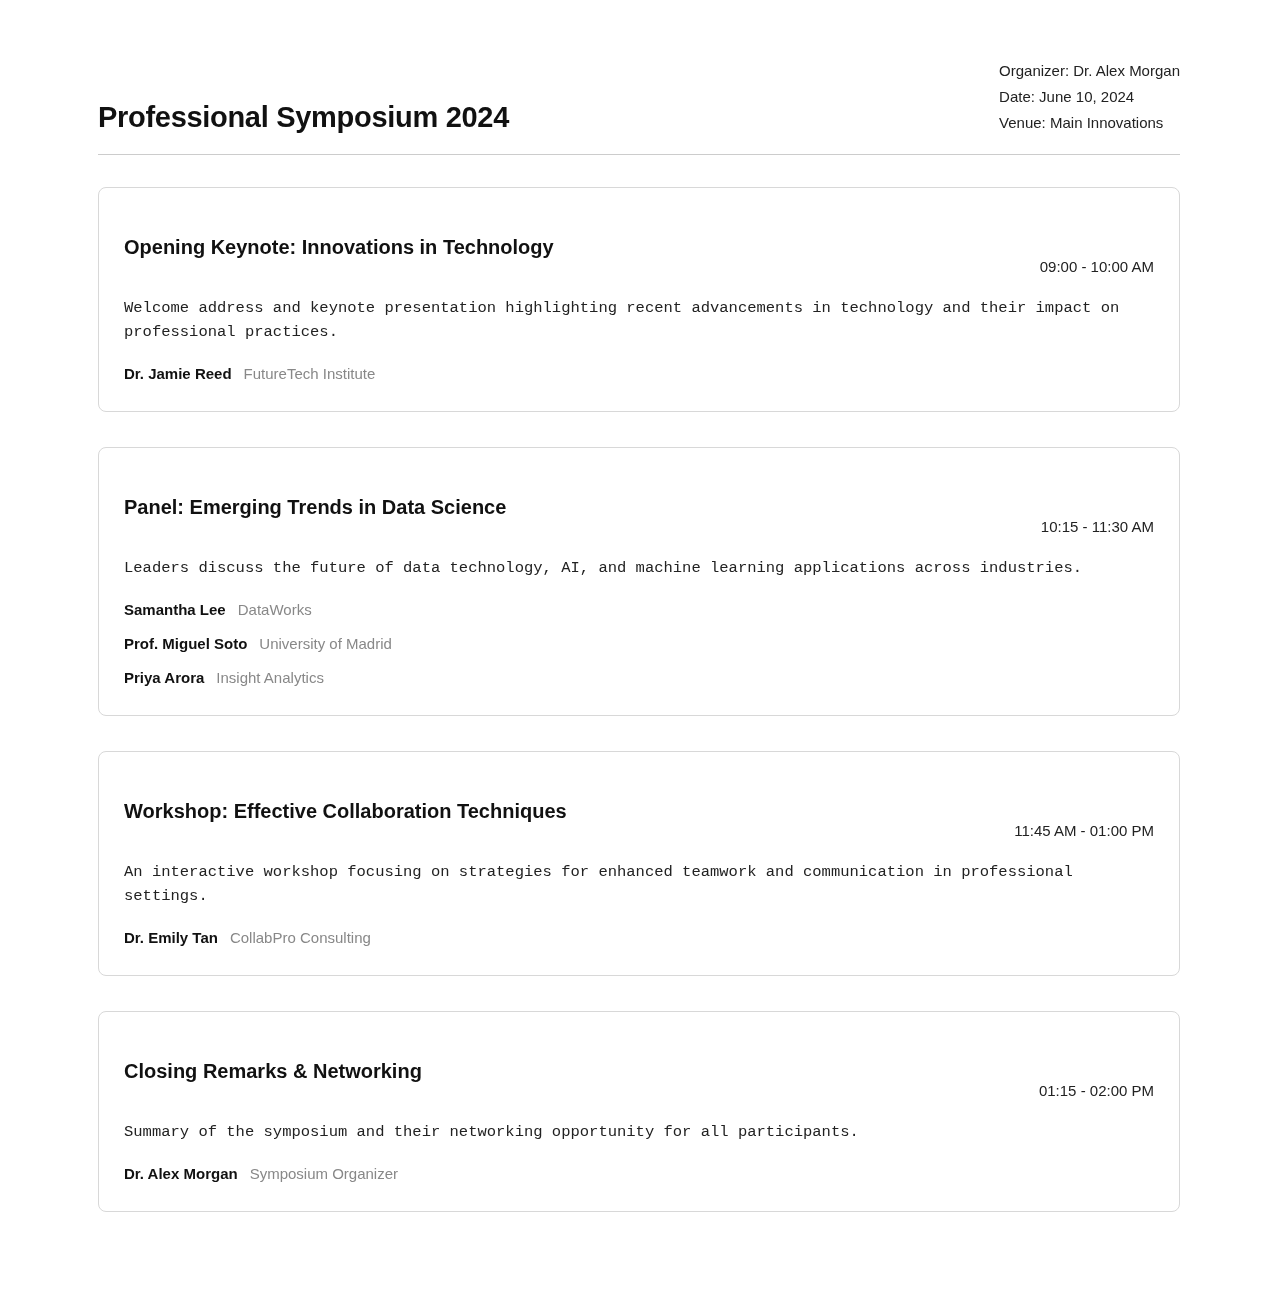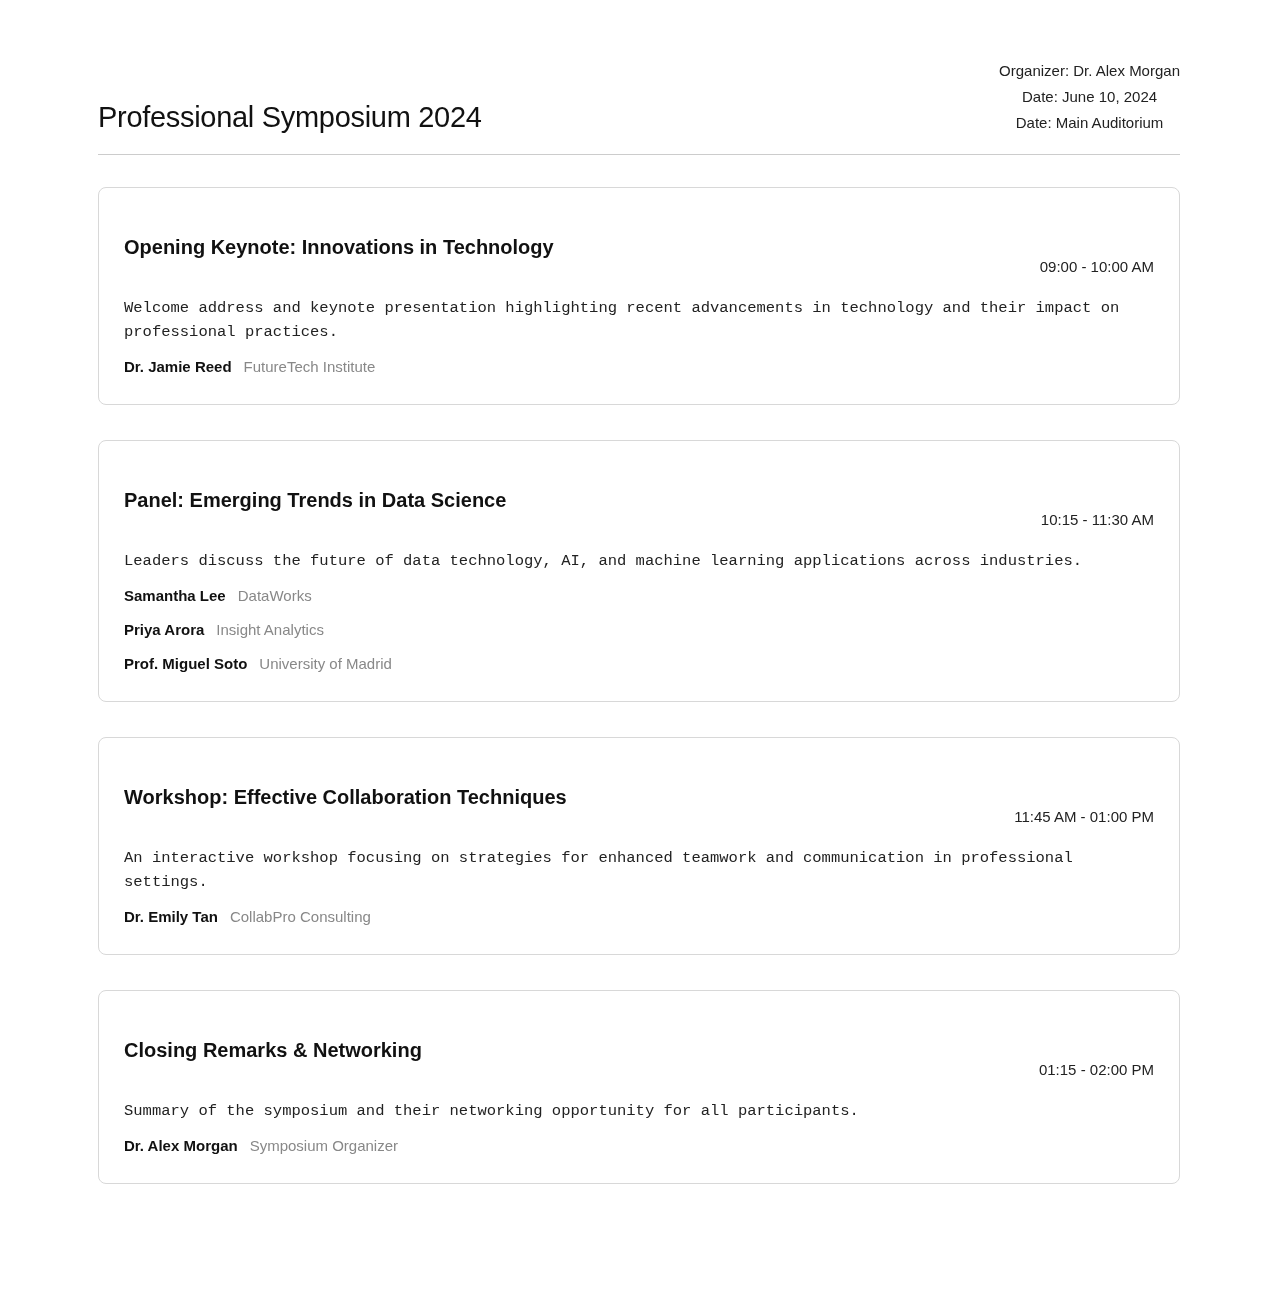--- a/index.html
+++ b/index.html
@@ -26,27 +26,27 @@
     margin: 0 auto;
     padding-top: 58px;
   }
   .page-header {
     display: flex;
     justify-content: space-between;
     align-items: flex-end;
   }
   .page-title {
     font-size: 29px;
-    font-weight: 400;
+    font-weight: 700;
     color: var(--text-primary);
     letter-spacing: -0.3px;
     padding-bottom: 2px;
   }
   .header-meta {
-    text-align: center;
+    text-align: left;
     font-size: 15px;
     line-height: 26px;
     color: var(--text-secondary);
   }
   .divider {
     border: none;
     border-top: 1px solid var(--divider);
     margin-top: 18px;
   }
   .sessions {
@@ -79,21 +79,21 @@
     margin-top: 40px;
   }
   .card-desc {
     margin-top: 21px;
     font-size: 15.5px;
     line-height: 24px;
     color: var(--text-secondary);
     font-family: Liberation Mono, monospace;
   }
   .speakers {
-    margin-top: 13px;
+    margin-top: 20px;
   }
   .speaker {
     font-size: 15px;
     line-height: 20px;
     margin-top: 14px;
   }
   .speaker:first-child { margin-top: 0; }
   .speaker-name {
     font-weight: 700;
     color: var(--text-primary);
@@ -105,21 +105,21 @@
 </style>
 </head>
 <body>
 
 <div class="page">
   <header class="page-header">
     <h1 class="page-title">Professional Symposium 2024</h1>
     <div class="header-meta">
       <div>Organizer: Dr. Alex Morgan</div>
       <div>Date: June 10, 2024</div>
-      <div>Date: Main Auditorium</div>
+      <div>Venue: Main Innovations</div>
     </div>
   </header>
 
   <hr class="divider">
 
   <main class="sessions">
   <section class="card">
     <div class="card-head">
       <h2 class="card-title">Opening Keynote: Innovations in Technology</h2>
       <span class="card-time">09:00 - 10:00 AM</span>
@@ -137,25 +137,25 @@
       <h2 class="card-title">Panel: Emerging Trends in Data Science</h2>
       <span class="card-time">10:15 - 11:30 AM</span>
     </div>
     <p class="card-desc">Leaders discuss the future of data technology, AI, and machine learning applications across industries.</p>
     <div class="speakers">
   <div class="speaker">
     <span class="speaker-name">Samantha Lee</span><span class="speaker-affiliation">DataWorks</span>
   </div>
 
   <div class="speaker">
-    <span class="speaker-name">Priya Arora</span><span class="speaker-affiliation">Insight Analytics</span>
+    <span class="speaker-name">Prof. Miguel Soto</span><span class="speaker-affiliation">University of Madrid</span>
   </div>
 
   <div class="speaker">
-    <span class="speaker-name">Prof. Miguel Soto</span><span class="speaker-affiliation">University of Madrid</span>
+    <span class="speaker-name">Priya Arora</span><span class="speaker-affiliation">Insight Analytics</span>
   </div>
 </div>
   </section>
 
   <section class="card">
     <div class="card-head">
       <h2 class="card-title">Workshop: Effective Collaboration Techniques</h2>
       <span class="card-time">11:45 AM - 01:00 PM</span>
     </div>
     <p class="card-desc">An interactive workshop focusing on strategies for enhanced teamwork and communication in professional settings.</p>

